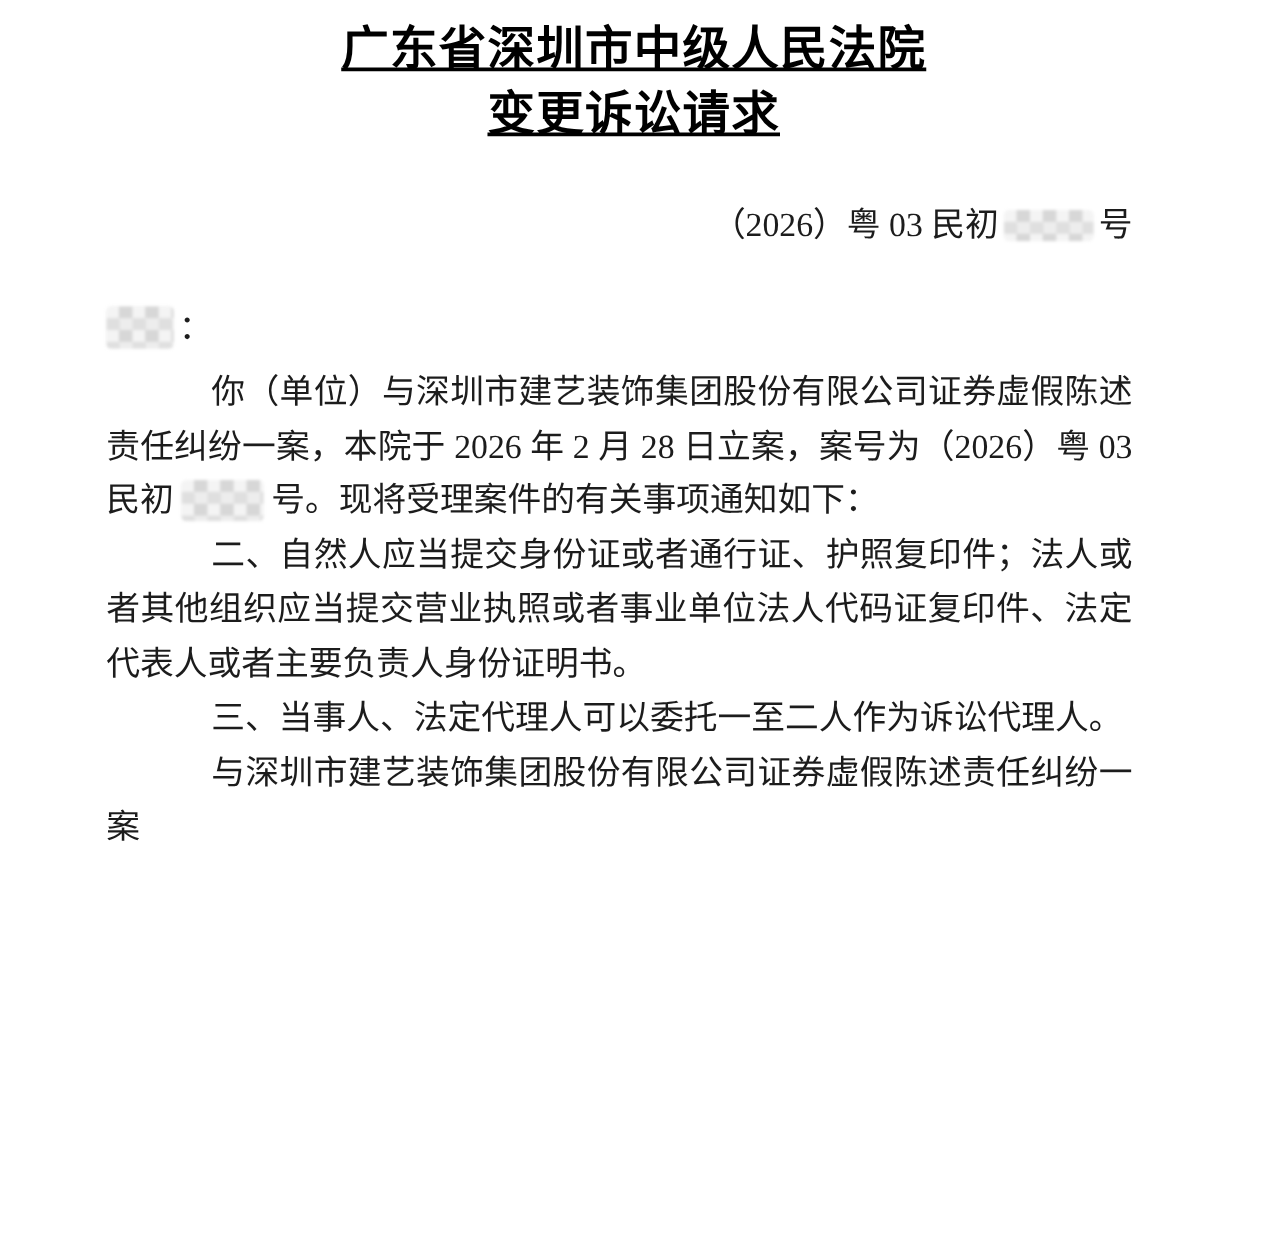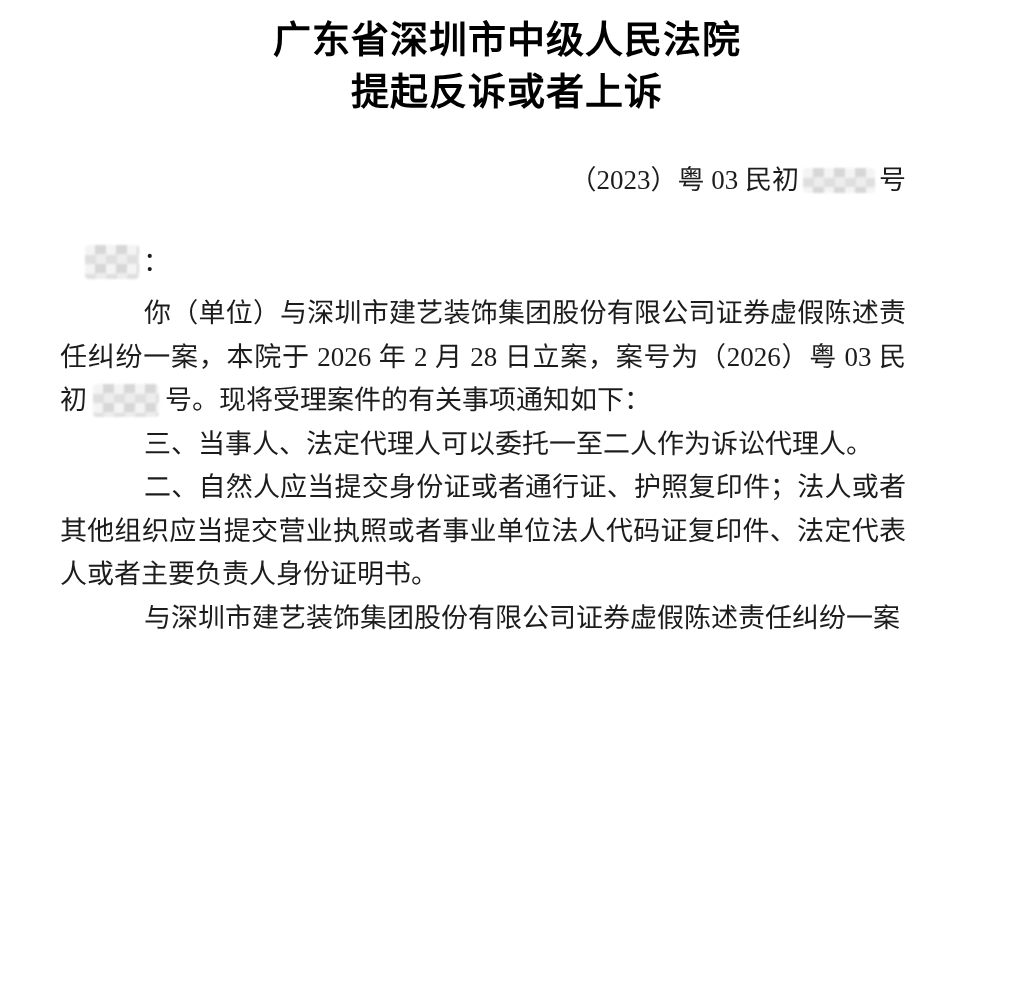--- a/index.html
+++ b/index.html
@@ -21,38 +21,39 @@
     padding-top: 14px;
     text-align: center;
   }
   .doc-title {
     margin: 0;
     font-size: 38px;
     line-height: 52px;
     font-weight: 700;
     color: #000000;
     letter-spacing: 1px;
+    text-decoration: underline;
   }
   .case-line {
     margin-top: 40px;
     padding-right: 108px;
     text-align: right;
     font-size: 27px;
     line-height: 44px;
     white-space: nowrap;
   }
   .addressee {
     margin-top: 38px;
     padding-left: 85px;
     font-size: 27px;
     line-height: 44px;
   }
   .doc-body {
     margin-top: 8px;
-    padding-left: 60px;
+    padding-left: 85px;
     padding-right: 108px;
   }
   .doc-body p {
     margin: 0;
     font-size: 27px;
     line-height: 43.5px;
     text-indent: 84px;
     text-align: justify;
     text-align-last: left;
   }
@@ -84,31 +85,31 @@
     margin: 0 6px;
   }
 </style>
 </head>
 <body>
 
 <div class="page">
 
   <div class="titles">
     <h1 class="doc-title">广东省深圳市中级人民法院</h1>
-    <h1 class="doc-title">提起反诉或者上诉</h1>
+    <h1 class="doc-title">变更诉讼请求</h1>
   </div>
 
   <div class="case-line">
-    <span>（2023）粤 03 民初</span><span class="redact redact-case"></span><span>号</span>
+    <span>（2026）粤 03 民初</span><span class="redact redact-case"></span><span>号</span>
   </div>
 
   <div class="addressee">
     <span class="redact redact-name"></span><span>：</span>
   </div>
 
   <div class="doc-body">
       <p><span>你（单位）与深圳市建艺装饰集团股份有限公司证券虚假陈述责任纠纷一案，本院于 2026 年 2 月 28 日立案，案号为（2026）粤 03 民初</span><span class="redact redact-inline"></span><span>号。现将受理案件的有关事项通知如下：</span></p>
+      <p><span>二、自然人应当提交身份证或者通行证、护照复印件；法人或者其他组织应当提交营业执照或者事业单位法人代码证复印件、法定代表人或者主要负责人身份证明书。</span></p>
       <p><span>三、当事人、法定代理人可以委托一至二人作为诉讼代理人。</span></p>
-      <p><span>二、自然人应当提交身份证或者通行证、护照复印件；法人或者其他组织应当提交营业执照或者事业单位法人代码证复印件、法定代表人或者主要负责人身份证明书。</span></p>
       <p><span>与深圳市建艺装饰集团股份有限公司证券虚假陈述责任纠纷一案</span></p>
     </div>
 
 </div>
 
 </body></html>

